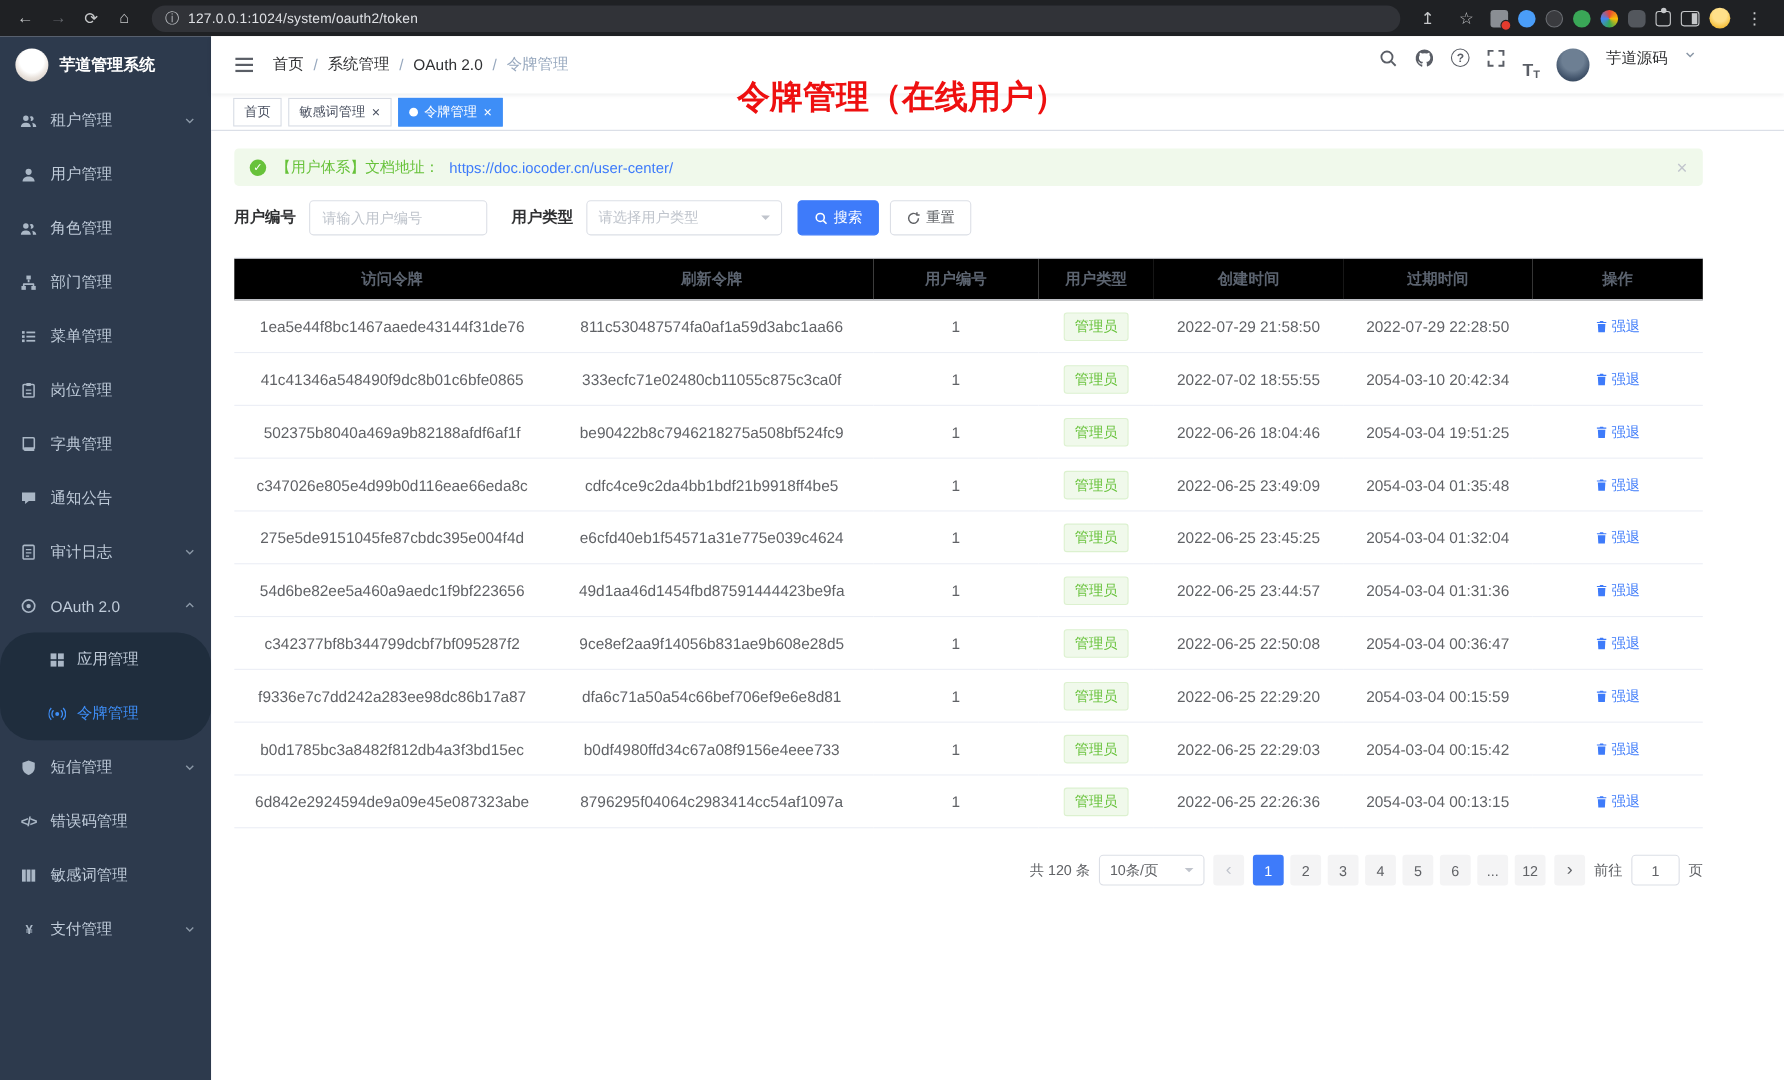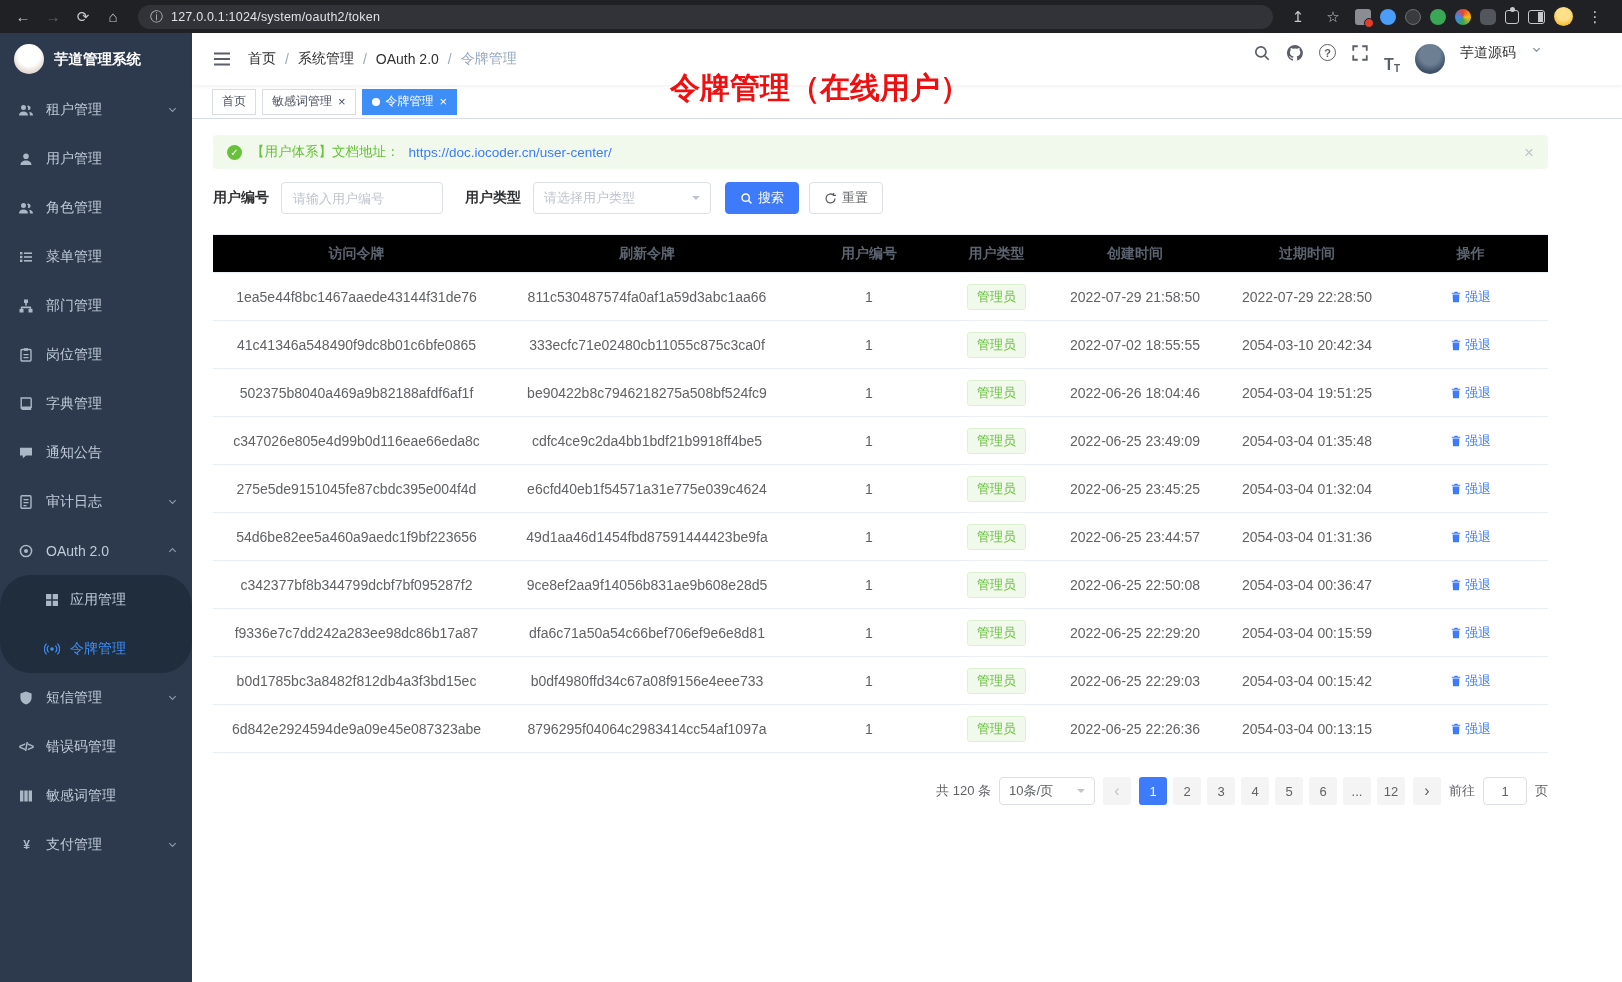--- a/index.html
+++ b/index.html
@@ -190,38 +190,38 @@
         <div class="menu-item">
           <svg class="mi-icon" viewBox="0 0 16 16" fill="currentColor">
             <path d="M5.5 8a2.5 2.5 0 1 0 0-5 2.5 2.5 0 0 0 0 5zM1 13.5c0-2.8 2-4 4.5-4s4.5 1.2 4.5 4z"></path>
             <path d="M10.7 8a2.2 2.2 0 1 0-1.7-3.9A3.4 3.4 0 0 1 9.9 8z"></path>
             <path d="M11.2 9.7c2 .3 3.8 1.4 3.8 3.8h-3.1c0-1.6-.2-2.9-.7-3.8z"></path>
           </svg>
           <span class="mi-label">角色管理</span>
         </div>
         <div class="menu-item">
           <svg class="mi-icon" viewBox="0 0 16 16" fill="currentColor">
+            <rect x="6" y="1.5" width="4" height="3.5"></rect>
+            <rect x="1.5" y="11" width="4" height="3.5"></rect>
+            <rect x="10.5" y="11" width="4" height="3.5"></rect>
+            <path d="M7.2 5h1.6v2.6H7.2z"></path>
+            <path d="M2.8 11V9.4a.8.8 0 0 1 .8-.8h8.8a.8.8 0 0 1 .8.8V11h-1.5v-.8H4.3v.8z"></path>
+          </svg>
+          <span class="mi-label">部门管理</span>
+        </div>
+        <div class="menu-item">
+          <svg class="mi-icon" viewBox="0 0 16 16" fill="currentColor">
             <rect x="2" y="3" width="2.4" height="2.4"></rect>
             <rect x="2" y="6.8" width="2.4" height="2.4"></rect>
             <rect x="2" y="10.6" width="2.4" height="2.4"></rect>
             <rect x="6" y="3.4" width="8" height="1.6"></rect>
             <rect x="6" y="7.2" width="8" height="1.6"></rect>
             <rect x="6" y="11" width="8" height="1.6"></rect>
           </svg>
           <span class="mi-label">菜单管理</span>
-        </div>
-        <div class="menu-item">
-          <svg class="mi-icon" viewBox="0 0 16 16" fill="currentColor">
-            <rect x="6" y="1.5" width="4" height="3.5"></rect>
-            <rect x="1.5" y="11" width="4" height="3.5"></rect>
-            <rect x="10.5" y="11" width="4" height="3.5"></rect>
-            <path d="M7.2 5h1.6v2.6H7.2z"></path>
-            <path d="M2.8 11V9.4a.8.8 0 0 1 .8-.8h8.8a.8.8 0 0 1 .8.8V11h-1.5v-.8H4.3v.8z"></path>
-          </svg>
-          <span class="mi-label">部门管理</span>
         </div>
         <div class="menu-item">
           <svg class="mi-icon" viewBox="0 0 16 16" fill="currentColor">
             <rect x="3" y="2.5" width="10" height="11.5" rx="1" fill="none" stroke="currentColor" stroke-width="1.4"></rect>
             <path d="M6 1.2h4v2.6H6z"></path>
             <path d="M5.5 7h5v1.3h-5zM5.5 10h5v1.3h-5z"></path>
           </svg>
           <span class="mi-label">岗位管理</span>
         </div>
         <div class="menu-item">

